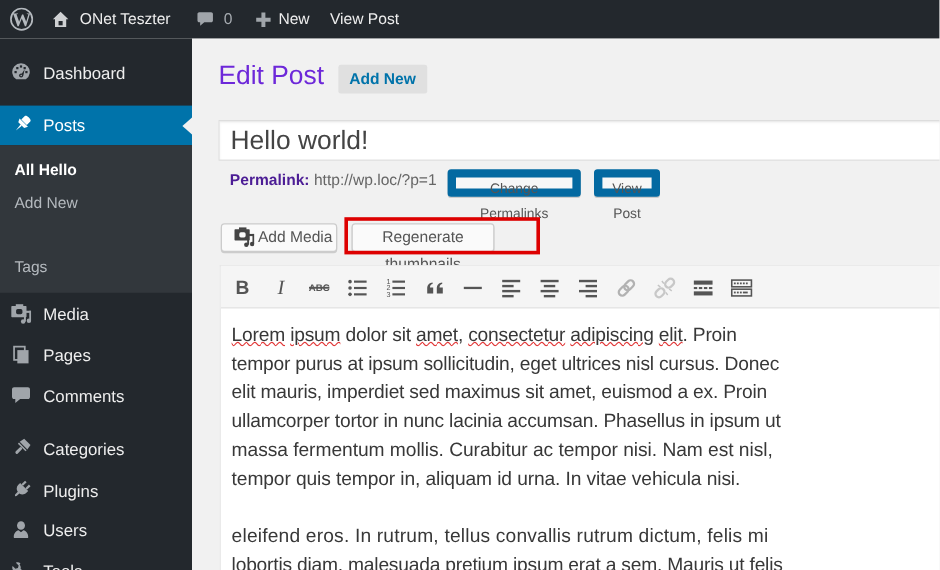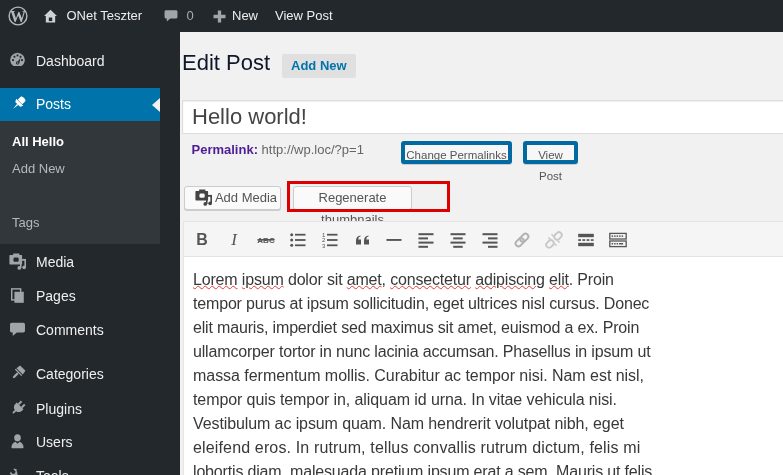--- a/index.html
+++ b/index.html
@@ -4,34 +4,34 @@
 <style>
 * { box-sizing: border-box; margin: 0; padding: 0; }
 html, body { width: 783px; height: 475px; overflow: hidden; }
 body { font-family: "Liberation Sans", sans-serif; background: #f1f1f1; position: relative; }
 
 
 #adminbar { position: absolute; left: 0; top: 0; width: 783px; height: 32px; background: #23282d; z-index: 30; }
 #adminbar .txt { position: absolute; top: 0; height: 32px; line-height: 32px; font-size: 13px; color: #eee; }
 
 
-#sidebar { position: absolute; left: 0; top: 32px; width: 180px; height: 443px; background: #23282d; z-index: 20; }
+#sidebar { position: absolute; left: 0; top: 32px; width: 160px; height: 443px; background: #23282d; z-index: 20; }
 .mi { position: absolute; left: 0; width: 160px; height: 34px; }
 .mi .lbl { position: absolute; left: 36px; top: 0; height: 34px; line-height: 34px; font-size: 14px; color: #eee; }
 .mi svg { position: absolute; left: 9px; top: 8px; }
 .smi { position: absolute; left: 12px; height: 27px; line-height: 27px; font-size: 13px; color: #b4b9be; }
 
 
-#edit-post { position: absolute; left: 182px; top: 49px; font-size: 22px; font-weight: 400; color: #0f172a; line-height: 28px; }
+#edit-post { position: absolute; left: 182px; top: 49px; font-size: 22px; font-weight: 400; color: #6d28d9; line-height: 28px; }
 #addnew { position: absolute; left: 282px; top: 54px; height: 24px; line-height: 24px; padding: 0 9px; background: #e0e0e0; color: #0073aa; font-size: 13px; font-weight: 600; border-radius: 2px; }
 #titlebox { position: absolute; left: 182px; top: 100px; width: 610px; height: 34px; background: #fff; border: 1px solid #ddd; box-shadow: inset 0 1px 2px rgba(0,0,0,0.07); }
 #titlebox span { position: absolute; left: 9px; top: 0; line-height: 31px; font-size: 22px; color: #444; }
 #permalink { position: absolute; left: 191.5px; top: 142px; font-size: 13px; color: #666; }
 #permalink b { color: #4c1d95; }
-.sbtn { position: absolute; height: 23px; background: #f7f7f7; border: 4px solid #0369a1; border-radius: 3px; color: #555; font-size: 11.5px; text-align: center; line-height: 21px; box-shadow: 0 1px 0 #ccc; margin-left: 28px; }
+.sbtn { position: absolute; height: 23px; background: #f7f7f7; border: 7px solid #0369a1; border-radius: 3px; color: #555; font-size: 11.5px; text-align: center; line-height: 21px; box-shadow: 0 1px 0 #ccc; }
 .mbtn { position: absolute; top: 186px; height: 24px; background: #fafafa; border: 1px solid #ccc; border-radius: 3px; color: #555; font-size: 13px; text-align: center; line-height: 22px; box-shadow: 0 1px 0 #ccc; }
 #redbox { position: absolute; left: 287px; top: 181px; width: 163px; height: 31px; border: 3px solid #dd0000; z-index: 5; }
 
 
 #editor { position: absolute; left: 183px; top: 221px; width: 605px; height: 254px; background: #fff; border: 1px solid #e5e5e5; border-right: none; border-bottom: none; }
 #toolbar { position: absolute; left: 0; top: 0; width: 605px; height: 35px; background: #f5f5f5; border-bottom: 1px solid #e3e3e3; }
 .ti { position: absolute; top: 0; width: 32px; height: 35px; }
 #edcontent { position: absolute; left: 9px; top: 46px; width: 560px; font-size: 16px; line-height: 24px; color: #383838; letter-spacing: -0.17px; }
 .sq { text-decoration: underline; text-decoration-style: wavy; text-decoration-color: #e23a3a; text-decoration-thickness: 1px; text-underline-offset: 0px; }
 </style>
@@ -332,17 +332,17 @@
         </svg>
       </div>
   </div>
   <div id="edcontent">
     <span class="sq">Lorem</span> <span class="sq">ipsum</span> dolor sit <span class="sq">amet</span>, <span class="sq">consectetur</span> <span class="sq">adipiscing</span> <span class="sq">elit</span>. Proin<br>
     tempor purus at ipsum sollicitudin, eget ultrices nisl cursus. Donec<br>
     elit mauris, imperdiet sed maximus sit amet, euismod a ex. Proin<br>
     ullamcorper tortor in nunc lacinia accumsan. Phasellus in ipsum ut<br>
     <span style="letter-spacing:-0.04px">massa fermentum mollis. Curabitur ac tempor nisi. Nam est nisl,</span><br>
     <span style="letter-spacing:-0.09px">tempor quis tempor in, aliquam id urna. In vitae vehicula nisi.</span><br>
-    <span style="letter-spacing:-0.10px">Vestibulum ac ipsum quam. Nam hendrerit volutpat nibh, eget</span><br>
+    <br>
     <span style="letter-spacing:0.15px">eleifend eros. In rutrum, tellus convallis rutrum dictum, felis mi</span><br>
     lobortis diam, malesuada pretium ipsum erat a sem. Mauris ut felis
   </div>
 </div>
 
 </body></html>

